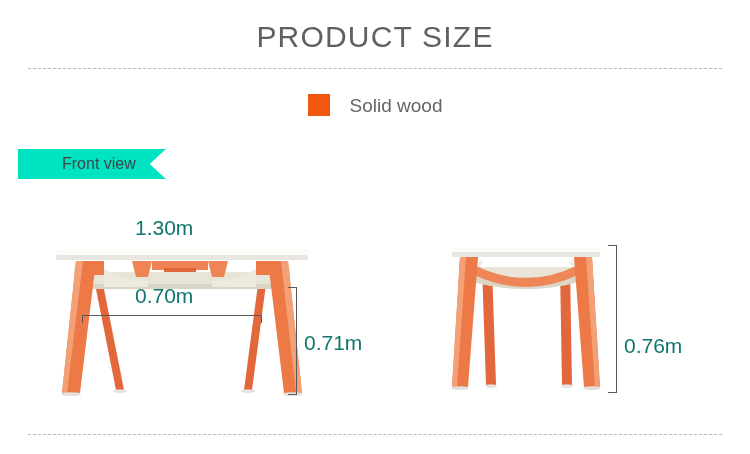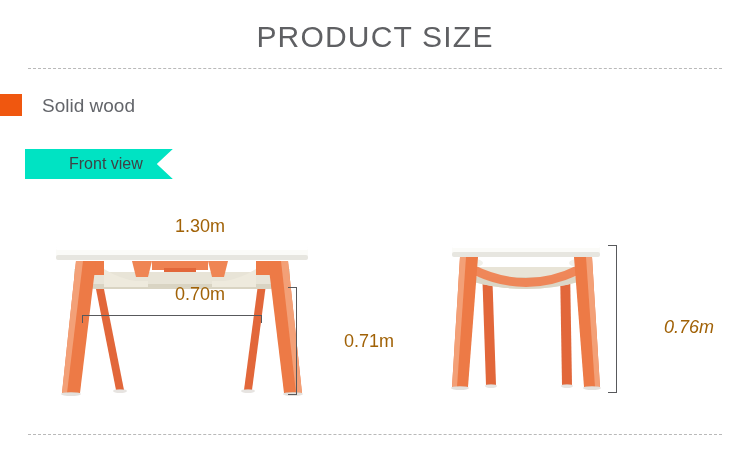--- a/index.html
+++ b/index.html
@@ -48,20 +48,21 @@
   .divider-bottom { top: 434px; }
 
   
   .legend {
     position: absolute;
     top: 94px;
     left: 0;
     width: 750px;
     display: flex;
     align-items: center;
+    justify-content: center;
     gap: 20px;
   }
   .legend-swatch {
     width: 22px;
     height: 22px;
     background: #f0570f;
     display: block;
   }
   .legend-label {
     font-size: 19px;
@@ -81,37 +82,36 @@
     box-sizing: border-box;
     -webkit-clip-path: polygon(0 0, 100% 0, calc(100% - 16px) 50%, 100% 100%, 0 100%);
     clip-path: polygon(0 0, 100% 0, calc(100% - 16px) 50%, 100% 100%, 0 100%);
   }
   .ribbon-label {
     font-size: 16px;
     color: #3f4246;
     white-space: nowrap;
     line-height: 1;
   }
-  .ribbon-left { top: 149px; left: 25px; padding-left: 44px; }
+  .ribbon-left { top: 149px; left: 18px; padding-left: 44px; }
   .ribbon-right { top: 149px; left: 385px; }
 
   
   .diagram {
     position: absolute;
   }
   .diagram-left  { left: 40px;  top: 205px; width: 320px; height: 205px; }
   .diagram-right { left: 430px; top: 205px; width: 290px; height: 205px; }
 
   .dim-text {
     position: absolute;
-    font-size: 18px;
-    color: #a16207;
+    font-size: 21px;
+    color: #0f766e;
     white-space: nowrap;
     line-height: 1;
-    margin-left: 40px;
   }
 
   
   .bracket-h {
     position: absolute;
     border-top: 1.5px solid #58595c;
     border-left: 1.5px solid #58595c;
     border-right: 1.5px solid #58595c;
     height: 8px;
     box-sizing: border-box;
@@ -227,18 +227,18 @@
       <path d="M156 52 L162 52 L170 182 L165 182 Z" fill="#f3a077"></path>
 
       <ellipse cx="30" cy="183" rx="9" ry="2" fill="#ddd9d4" opacity="0.8"></ellipse>
       <ellipse cx="162" cy="183" rx="9" ry="2" fill="#ddd9d4" opacity="0.8"></ellipse>
       <ellipse cx="61" cy="181" rx="6" ry="2" fill="#ddd9d4" opacity="0.7"></ellipse>
       <ellipse cx="137" cy="181" rx="6" ry="2" fill="#ddd9d4" opacity="0.7"></ellipse>
     </svg>
 
     <div class="bracket-v" style="left: 178px; top: 40px; height: 148px;"></div>
 
-    <div class="dim-text" style="left: 194px; top: 113px; font-style: italic;">0.76m</div>
+    <div class="dim-text" style="left: 194px; top: 130px;">0.76m</div>
   </div>
 
   <div class="divider divider-bottom"></div>
 
 </div>
 
 </body></html>

